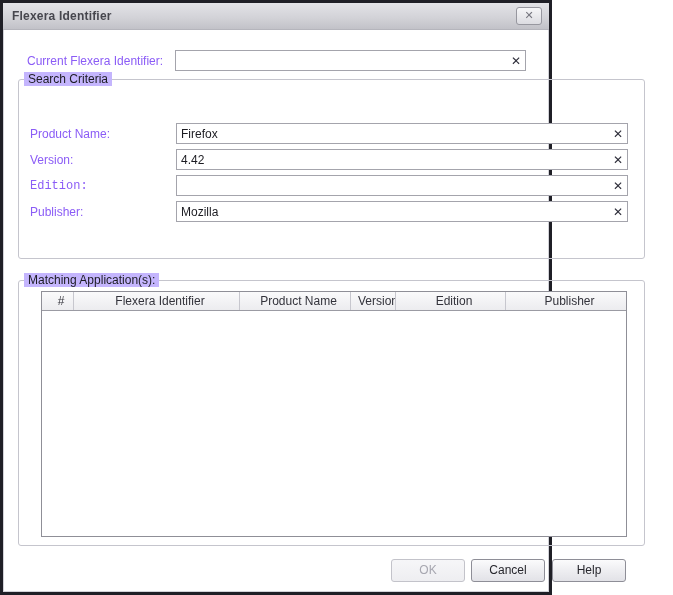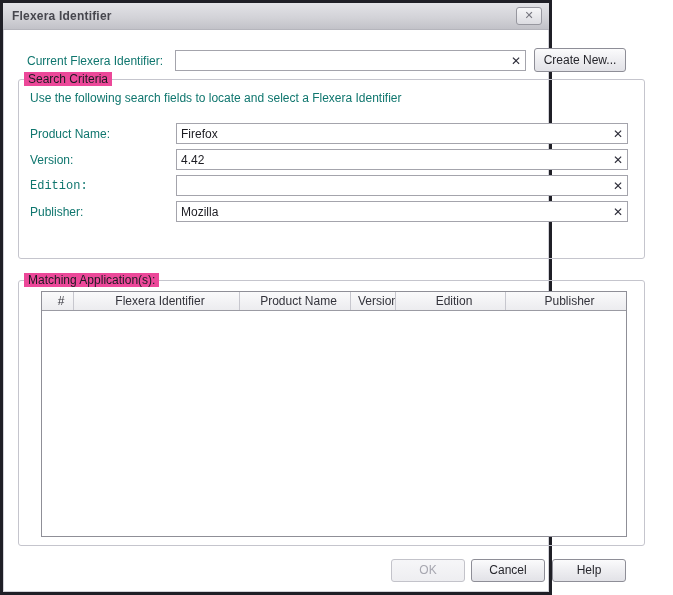--- a/index.html
+++ b/index.html
@@ -29,21 +29,21 @@
     width: 26px; height: 18px;
     background: linear-gradient(#f6f6f8, #dcdce1);
     border: 1px solid #97979f;
     border-radius: 3px;
     text-align: center; line-height: 15px;
     font-weight: bold; font-size: 11px; color: #75757e;
     cursor: default;
   }
 
   
-  .label { position: absolute; color: #0f766e; white-space: nowrap; }
+  .label { position: absolute; color: #8b5cf6; white-space: nowrap; }
 
   .input-wrap {
     position: absolute;
     background: #ffffff;
     border: 1px solid #a4a4ac;
     height: 21px;
   }
   .input-wrap input {
     position: absolute; left: 0; top: 0; right: 20px; bottom: 0;
     width: calc(100% - 20px); height: 100%;
@@ -85,21 +85,21 @@
   }
 
   
   .groupbox {
     position: absolute;
     border: 1px solid #c5c5cd;
     border-radius: 3px;
   }
   .groupbox .legend {
     position: absolute; top: -8px; left: 5px;
-    background: #ec4899; padding: 0 4px;
+    background: #c4b5fd; padding: 0 4px;
     color: #1c1c22; white-space: nowrap;
   }
 
   
   .table {
     position: absolute;
     border: 1px solid #8f8f97;
     background: #ffffff;
     overflow: hidden;
   }
@@ -129,26 +129,24 @@
     <div class="close-btn">
       <span>✕</span>
     </div>
   </div>
 
   <span class="label" style="left:24px; top:51px;">Current Flexera Identifier:</span>
   <div class="input-wrap" style="left:172px; top:47px; width:351px;">
     <input type="text" value="" style="">
     <span class="clear-x">✕</span>
   </div>
-  <div class="btn" style="left:531px; top:45px; width:92px; height:24px; line-height:22px;">Create New...</div>
 
   <div class="groupbox" style="left:15px; top:76px; width:627px; height:180px;">
     <span class="legend">Search Criteria</span>
 
-    <span class="label" style="left:11px; top:11px; position:absolute;">Use the following search fields to locate and select a Flexera Identifier</span>
 
     <span class="label" style="left:11px; top:47px;">Product Name:</span>
     <div class="input-wrap" style="left:157px; top:43px; width:452px;text-decoration:underline;">
       <input type="text" value="Firefox" style="">
       <span class="clear-x">✕</span>
     </div>
 
     <span class="label" style="left:11px; top:73px;">Version:</span>
     <div class="input-wrap" style="left:157px; top:69px; width:452px;">
       <input type="text" value="4.42" style="">

